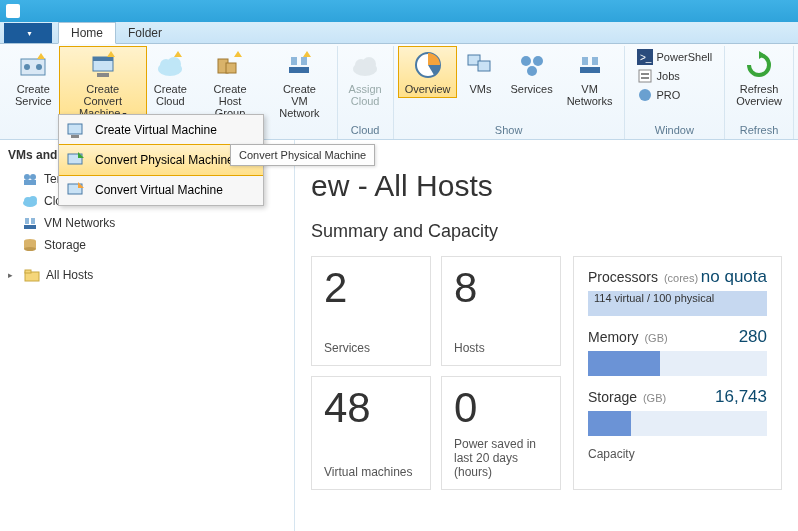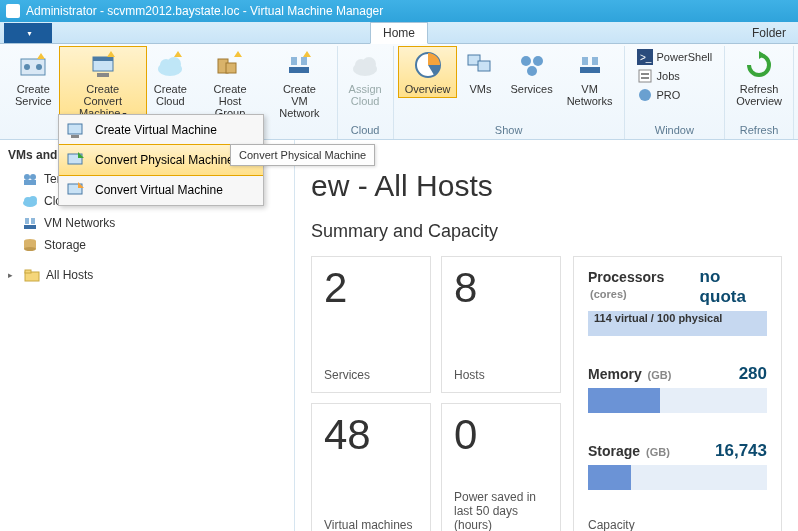--- a/index.html
+++ b/index.html
@@ -2,21 +2,21 @@
 <html><head>
 <meta charset="utf-8">
 <style>
 * { margin: 0; padding: 0; box-sizing: border-box; font-family: "Segoe UI", Tahoma, sans-serif; }
 body { width: 798px; height: 531px; background: #fff; overflow: hidden; font-size: 12px; }
 
 .titlebar { height: 22px; background: linear-gradient(#3fb1e6, #2fa3db); color: #fff; display: flex; align-items: center; padding: 0 6px; font-size: 12px; }
 .titlebar .t-icon { width: 14px; height: 14px; background: #fff; margin-right: 6px; border-radius: 2px; }
 .titlebar .t-label { font-weight: normal; }
 
-.tabs { height: 22px; background: linear-gradient(#d7edfa, #c9e4f7); display: flex; align-items: flex-end; padding-left: 4px; border-bottom: 1px solid #a8c5da; justify-content: space-between; }
+.tabs { height: 22px; background: linear-gradient(#d7edfa, #c9e4f7); display: flex; align-items: flex-end; padding-left: 4px; border-bottom: 1px solid #a8c5da; }
 .file-menu { width: 48px; height: 20px; background: #1b5b9b; color: #fff; display: flex; align-items: center; justify-content: center; font-size: 11px; margin-right: 6px; }
 .file-menu::after { content: "▾"; font-size: 8px; margin-left: 3px; }
 .tab { padding: 3px 12px; font-size: 12px; color: #333; cursor: pointer; }
 .tab.active { background: #fff; border: 1px solid #a8c5da; border-bottom: 1px solid #fff; margin-bottom: -1px; }
 
 .ribbon { height: 96px; background: linear-gradient(#f7fbfe, #eef6fc); border-bottom: 1px solid #c1d8e9; display: flex; padding: 2px 4px 0; position: relative; }
 .rgroup { display: flex; flex-direction: column; align-items: center; border-right: 1px solid #d6e5f0; padding: 0 4px; }
 .rgroup:last-child { border-right: none; }
 .rgroup-items { display: flex; flex: 1; align-items: flex-start; }
 .rgroup-label { font-size: 11px; color: #5d7b92; padding: 2px 0 3px; }
@@ -50,37 +50,36 @@
 
 .main { flex: 1; padding: 29px 16px; overflow:hidden; }
 .main h1 { font-size: 30px; font-weight: 300; color: #333; margin-bottom: 18px; white-space: nowrap; }
 .main h2 { font-size: 18px; font-weight: 400; color: #333; margin-bottom: 14px; }
 .cards { display: flex; gap: 12px; }
 .cards-left { display: grid; grid-template-columns: 120px 120px; gap: 10px; }
 .card { border: 1px solid #e0e0e0; padding: 10px 12px; min-height: 110px; display:flex; flex-direction:column; justify-content:space-between; }
 .card .big { font-size: 42px; font-weight: 300; color: #333; line-height: 1; }
 .card .lbl { font-size: 12px; color: #555; margin-top: 8px; }
 .cap-panel { border: 1px solid #e0e0e0; padding: 10px 14px; width: 232px; }
-.cap-row { margin-bottom: 28px; font-weight: bold; }
+.cap-row { margin-bottom: 11px; }
 .cap-head { display:flex; justify-content:space-between; align-items:baseline; font-size: 14px; color:#333; margin-bottom:4px; }
 .cap-head .unit { font-size: 11px; color:#888; margin-left:2px; }
 .cap-head .val { font-size: 17px; color: #0c4a6e; }
 .bar { height: 25px; background: #e6eef8; position: relative; }
 .bar-fill { position:absolute; left:0; top:0; bottom:0; background:#6b93d6; }
 .bar-text { position:absolute; left:6px; top:1px; font-size:11px; color:#333; }
 .cap-foot { font-size:12px; color:#555; margin-top:6px; }
 
 svg { display:block; }
 </style>
 </head>
 <body>
 
 <div class="titlebar">
   <span class="t-icon"></span>
-  <span class="t-label">Administrator - scvmm2012.baystate.loc - Virtual Machine Manager</span>
 </div>
 
 <div class="tabs">
   <div class="file-menu"></div>
   <div class="tab active">Home</div>
   <div class="tab">Folder</div>
 </div>
 
 <div class="ribbon">
   <div class="rgroup">
@@ -363,21 +362,21 @@
         <div class="card">
           <div class="big">8</div>
           <div class="lbl">Hosts</div>
         </div>
         <div class="card">
           <div class="big">48</div>
           <div class="lbl">Virtual machines</div>
         </div>
         <div class="card">
           <div class="big">0</div>
-          <div class="lbl">Power saved in last 50 days (hours)</div>
+          <div class="lbl">Power saved in last 20 days (hours)</div>
         </div>
       </div>
       <div class="cap-panel">
         <div class="cap-row">
           <div class="cap-head">
               <span><span>Processors</span> <span class="unit">(cores)</span></span>
               <span class="val">no quota</span>
             </div>
           <div class="bar">
               <div class="bar-fill" style="width:100%; background:#c6d8f0"></div>

